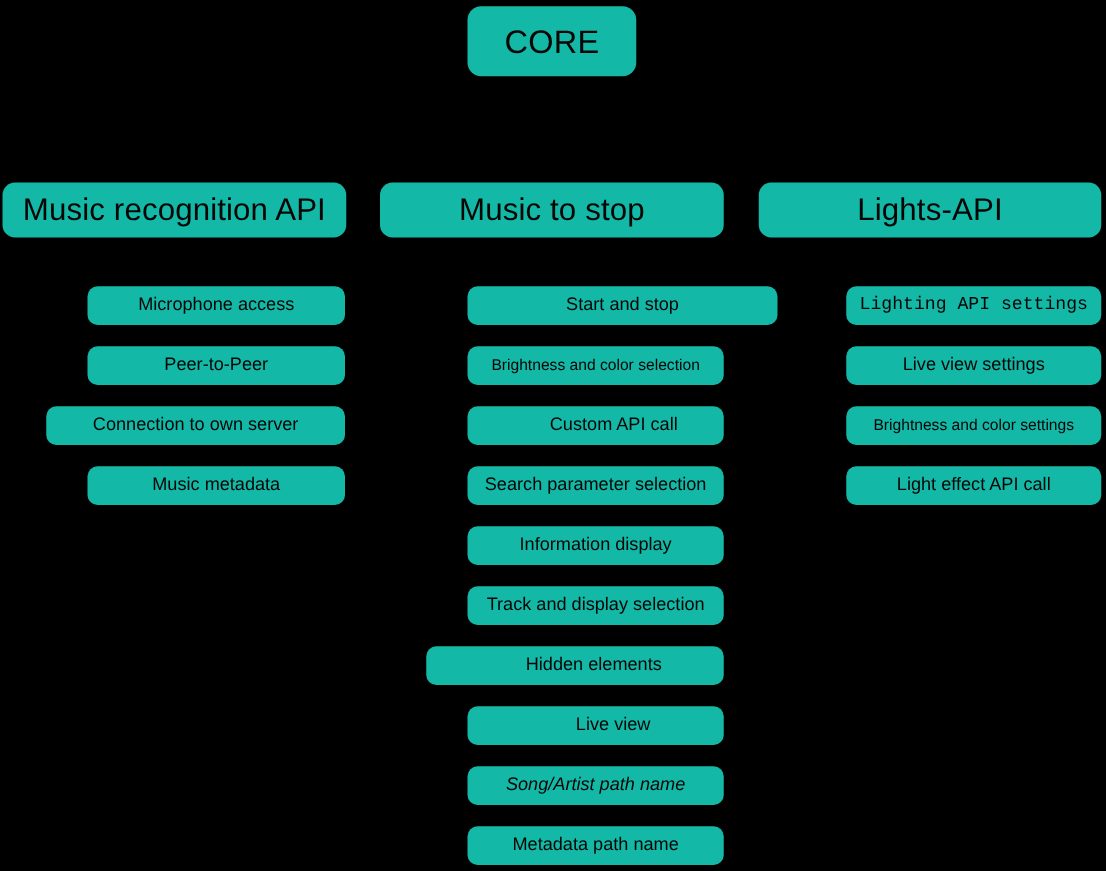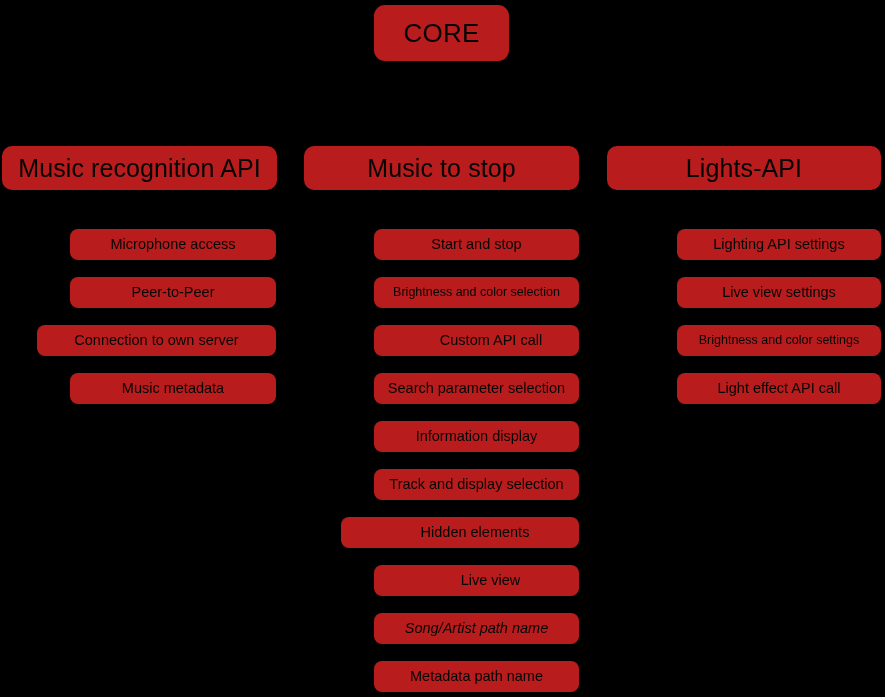--- a/index.html
+++ b/index.html
@@ -16,21 +16,21 @@
     background: #000000;
   }
   .canvas {
     position: absolute;
     inset: 0;
     width: 885px;
     height: 697px;
   }
   .node {
     position: absolute;
-    background: #b91c1c;
+    background: #14b8a6;
     color: #050505;
     border-radius: 9px;
     display: flex;
     align-items: center;
     justify-content: center;
     text-align: center;
     box-sizing: border-box;
     line-height: 1;
     white-space: nowrap;
     overflow: hidden;
@@ -81,21 +81,21 @@
     <div class="node node-item" style="left:70px; width:206px; top:277px;">Peer-to-Peer</div>
 
     <div class="node node-item" style="left:37px; width:239px; top:325px;">Connection to own server</div>
 
     <div class="node node-item" style="left:70px; width:206px; top:373px;">Music metadata</div>
   </div>
 
   <div class="col2">
     <div class="node node-header">Music to stop</div>
 
-    <div class="node node-item" style="left:374px; width:205px; top:229px;">Start and stop</div>
+    <div class="node node-item" style="left:374px; width:248px; top:229px;">Start and stop</div>
 
     <div class="node node-item small" style="left:374px; width:205px; top:277px;">Brightness and color selection</div>
 
     <div class="node node-item" style="left:374px; width:205px; top:325px;padding-left:33px;">Custom API call</div>
 
     <div class="node node-item" style="left:374px; width:205px; top:373px;">Search parameter selection</div>
 
     <div class="node node-item" style="left:374px; width:205px; top:421px;">Information display</div>
 
     <div class="node node-item" style="left:374px; width:205px; top:469px;">Track and display selection</div>
@@ -105,21 +105,21 @@
     <div class="node node-item" style="left:374px; width:205px; top:565px;padding-left:32px;">Live view</div>
 
     <div class="node node-item" style="left:374px; width:205px; top:613px;font-style:italic;">Song/Artist path name</div>
 
     <div class="node node-item" style="left:374px; width:205px; top:661px;">Metadata path name</div>
   </div>
 
   <div class="col3">
     <div class="node node-header">Lights-API</div>
 
-    <div class="node node-item" style="left:677px; width:204px; top:229px;">Lighting API settings</div>
+    <div class="node node-item" style="left:677px; width:204px; top:229px;font-family:Liberation Mono, monospace;">Lighting API settings</div>
 
     <div class="node node-item" style="left:677px; width:204px; top:277px;">Live view settings</div>
 
     <div class="node node-item small" style="left:677px; width:204px; top:325px;">Brightness and color settings</div>
 
     <div class="node node-item" style="left:677px; width:204px; top:373px;">Light effect API call</div>
   </div>
 
 </div>
 

